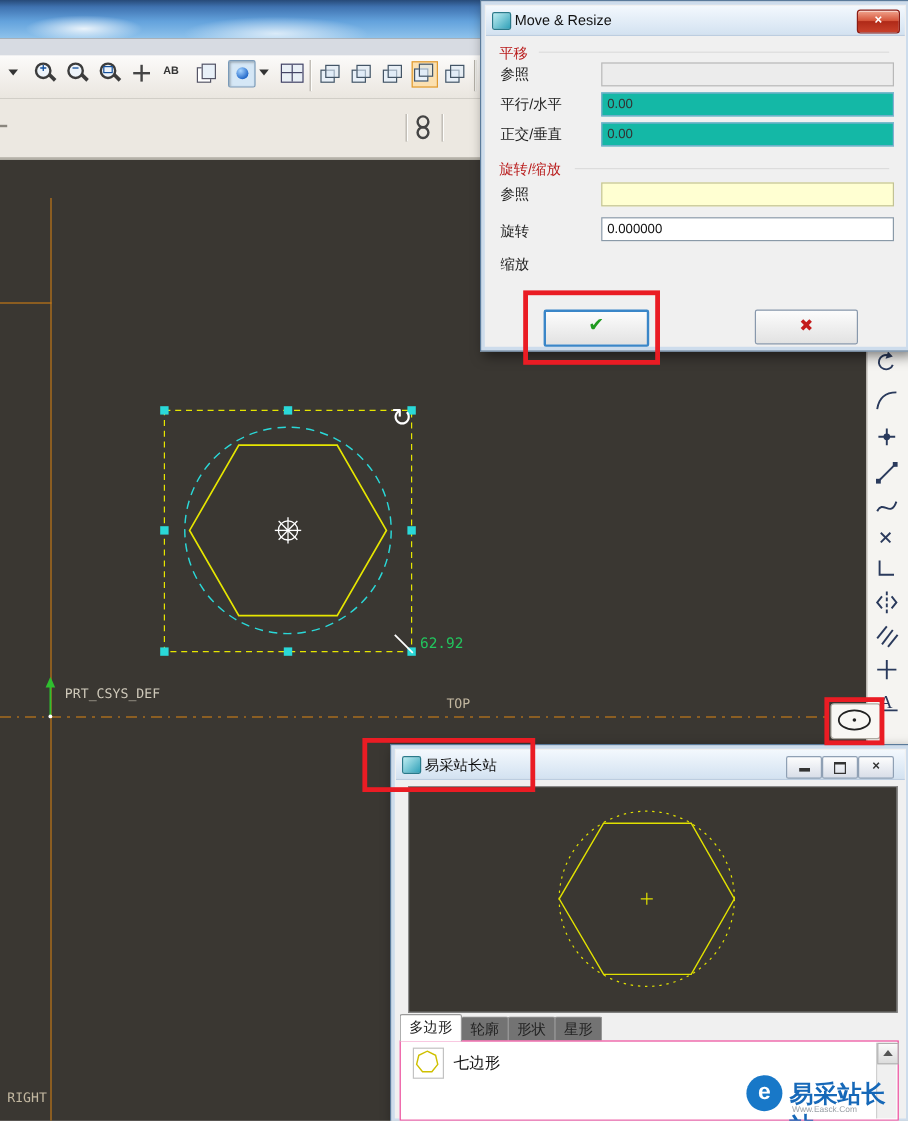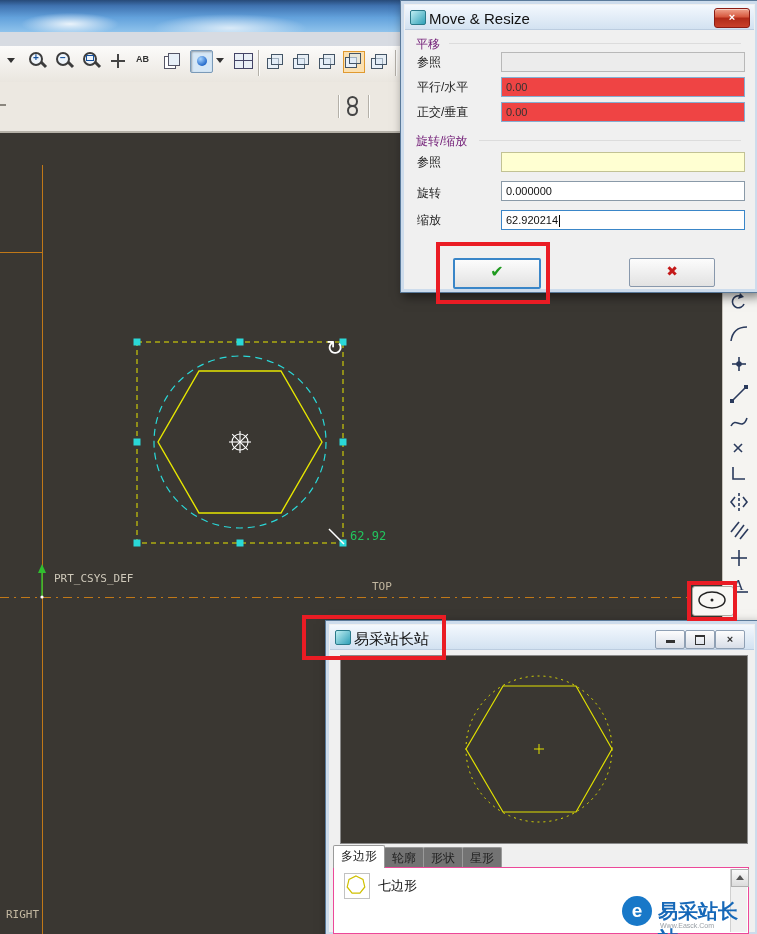--- a/index.html
+++ b/index.html
@@ -58,39 +58,39 @@
   
   .rtoolbar{left:722px;top:288px;width:35px;height:332px;background:#f5f4f1;border-left:1px solid #c6c2bb}
   .rbtn{position:absolute;left:727px;width:26px;height:26px}
   .rbtn svg{stroke:#2a3a5c;stroke-width:1.6;fill:none}
 
   
   .aero{position:absolute;border:1px solid #5a7a9a;background:#f0f0f0;
         box-shadow:inset 0 0 0 3px #cddcec, 3px 4px 10px rgba(0,0,0,.5)}
   .aero-title{position:absolute;left:4px;right:4px;top:4px;height:24px;
         background:linear-gradient(#f3f8fd,#d3e2f1);border-bottom:1px solid #bccde0;}
-  .aero-title .ttl{position:absolute;left:24px;top:5px;font-size:15px;color:#111}
+  .aero-title .ttl{position:absolute;left:24px;top:5px;font-size:12px;color:#111}
   .app-ic{position:absolute;left:5px;top:5px;width:14px;height:13px;border:1px solid #2a7a8a;
         background:linear-gradient(135deg,#bfeef2,#2fa0b8);border-radius:2px}
   .close-red{position:absolute;top:3px;width:34px;height:18px;border:1px solid #8c1c14;border-radius:3px;
         background:linear-gradient(#f0a48e,#d6563c 45%,#b02a18 50%,#c8402a);color:#fff;
         font-weight:bold;font-size:11px;text-align:center;line-height:17px;box-shadow:inset 0 1px 0 rgba(255,255,255,.5)}
   .winbtn{position:absolute;top:5px;width:28px;height:17px;border:1px solid #8fa0b4;border-radius:2px;
         background:linear-gradient(#fdfdfd,#d8dee8);text-align:center}
   .winbtn .bar{display:inline-block;width:9px;height:3px;background:#333;margin-top:9px}
   .winbtn .sq{display:inline-block;width:8px;height:7px;border:1px solid #333;border-top-width:2px;margin-top:4px}
   .winbtn .x{font-size:11px;font-weight:bold;color:#333;line-height:16px}
 
   
-  .grp{position:absolute;font-size:12px;color:#701a75}
+  .grp{position:absolute;font-size:12px;color:#b91c1c}
   .flabel{position:absolute;font-size:12px;color:#222}
   .field{position:absolute;height:18px;border:1px solid #8a9aa8;background:#fff;font-size:11px;
          line-height:18px;padding-left:4px;color:#111;overflow:hidden}
   .field.disabled{background:#ececec;border-color:#b8b8b8}
-  .field.sel{background:#ef4444;border-color:#84aed2;color:#333}
+  .field.sel{background:#14b8a6;border-color:#84aed2;color:#333}
   .field.yellow{background:#ffffd2;border-color:#c2c294}
   .field.focus{border-color:#3a86c8}
   .caret-line{display:inline-block;width:1px;height:12px;background:#000;vertical-align:middle;margin-left:1px}
   .dlg-btn{position:absolute;width:84px;height:27px;border:1px solid #8898ac;border-radius:2px;
          background:linear-gradient(#fcfcfc,#e2e2e2);text-align:center;font-size:16px;font-weight:bold;line-height:25px}
   .dlg-btn.ok{border:2px solid #3a86c8;line-height:23px;color:#1f9a1f}
   .dlg-btn.cancel{color:#c41a1a;font-size:14px}
 
   
   .preview{position:absolute;background:#3a3732;border:1px solid #8a8a8a}
@@ -301,22 +301,20 @@
     <div class="abs" style="left:78px;top:139px;width:262px;height:1px;background:#dcdcdc"></div>
 
     <div class="flabel" style="left:16px;top:153px">参照</div>
     <div class="field yellow" style="left:100px;top:151px;width:238px"></div>
 
     <div class="flabel" style="left:16px;top:184px">旋转</div>
     <div class="field" style="left:100px;top:180px;width:238px">
       <span>0.000000</span></div>
 
     <div class="flabel" style="left:16px;top:211px">缩放</div>
-    <div class="field focus" style="left:100px;top:209px;width:238px">
-      <span>62.920214</span><span class="caret-line"></span></div>
 
     <div class="dlg-btn ok" style="left:52px;top:257px">
       <span>✔</span></div>
     <div class="dlg-btn cancel" style="left:228px;top:257px">
       <span>✖</span></div>
   </div>
 
   <div class="aero" style="left:325px;top:620px;width:432px;height:314px;z-index:20">
     <div class="aero-title">
       <span class="app-ic"></span>

